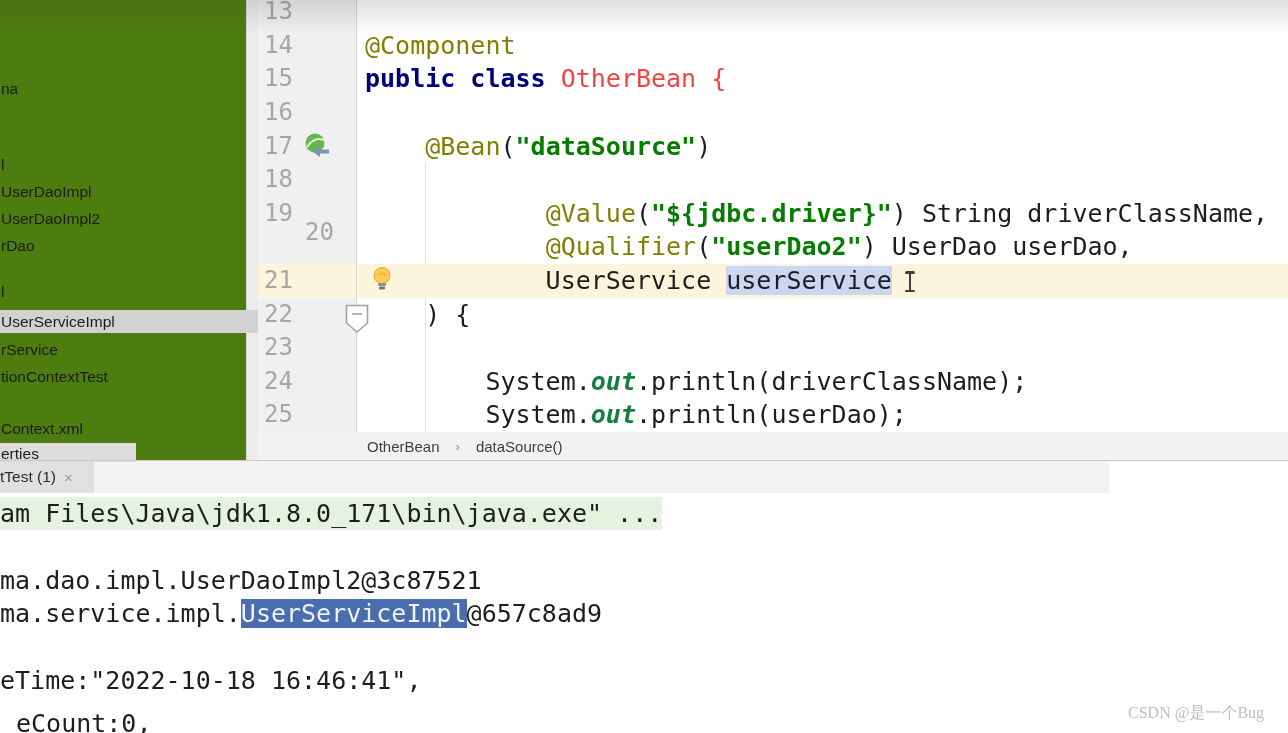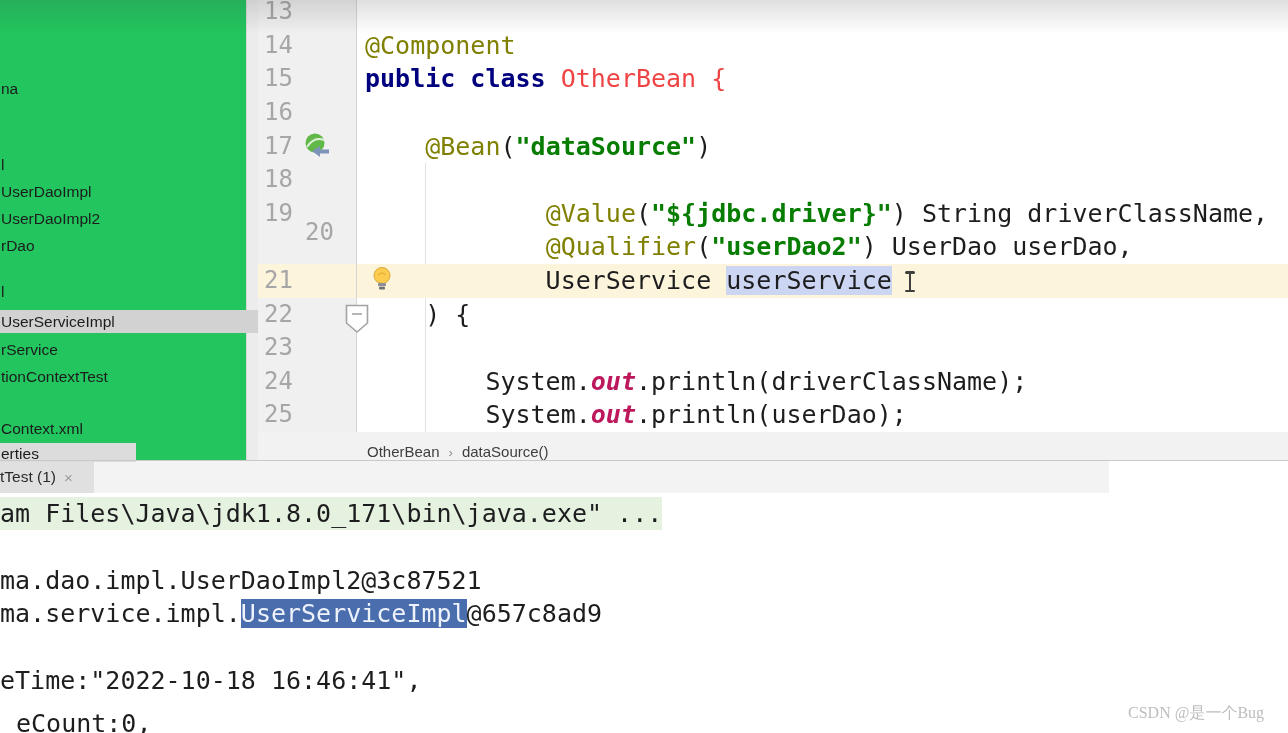--- a/index.html
+++ b/index.html
@@ -1,52 +1,52 @@
 <!DOCTYPE html>
 <html><head>
 <meta charset="utf-8">
 <style>
   html,body{margin:0;padding:0;}
   body{
     width:1288px;height:733px;overflow:hidden;position:relative;
     background:#ffffff;font-family:"Liberation Sans",sans-serif;
   }
   
-  .tree-panel{position:absolute;left:0;top:0;width:258px;height:462px;background:#22c55e;overflow:hidden;}
+  .tree-panel{position:absolute;left:0;top:0;width:258px;height:462px;background:#4d7c0f;overflow:hidden;}
   .tree-scroll{position:absolute;left:246px;top:0;width:12px;height:460px;background:#ececec;border-left:1px solid #d9d9d9;z-index:1;}
   .tree-bar{position:absolute;left:0;z-index:2;}
   .tree-bar.selected{width:258px;height:23px;background:#d2d2d2;}
   .tree-bar.soft{width:136px;height:20px;background:#dcdcdc;}
   .tree-item{position:absolute;left:1px;height:18px;line-height:18px;font-size:15.5px;color:#1c1c1c;white-space:nowrap;z-index:3;}
   
   .editor{position:absolute;left:258px;top:0;width:1030px;height:432px;background:#fff;overflow:hidden;}
   .gutter-bg{position:absolute;left:0;top:0;width:98px;height:432px;background:#f0f0f0;}
   .indent-guide{position:absolute;left:167px;top:163px;width:1px;height:269px;background:#e2e2e2;}
   .line-highlight{position:absolute;left:0;width:1030px;height:33.6px;background:#fcf5dc;}
   .gutter-border{position:absolute;left:98px;top:0;width:1px;height:432px;background:#d5d5d5;}
   .ln{position:absolute;left:6px;width:70px;height:33.6px;line-height:33.6px;
       font-family:"DejaVu Sans Mono",monospace;font-size:24px;color:#a6a6a6;}
   .code-line{position:absolute;left:107px;height:33.6px;line-height:33.6px;
       font-family:"DejaVu Sans Mono",monospace;font-size:25px;white-space:pre;}
   .c-plain{color:#1d1d1f}
   .c-kw{color:#00007f;font-weight:bold}
   .c-anno{color:#7f7f00}
   .c-str{color:#067c00;font-weight:bold}
   .c-gray{color:#ef4444}
-  .c-field{color:#be185d;font-weight:bold;font-style:italic}
+  .c-field{color:#15803d;font-weight:bold;font-style:italic}
   .c-sel{color:#1d1d1f;background:#ccd5f2}
   .gutter-icon{position:absolute;z-index:6;}
   
   .ibeam{position:absolute;left:645px;top:271px;width:14px;height:21px;z-index:7;}
   .ibeam i{position:absolute;left:50%;top:1px;bottom:1px;width:2.5px;margin-left:-1.25px;background:#3f3f3f;}
   .ibeam::before{content:"";position:absolute;left:2px;right:2px;top:0;height:2.5px;background:#3f3f3f;border-radius:2px;}
   .ibeam::after{content:"";position:absolute;left:2px;right:2px;bottom:0;height:2.5px;background:#3f3f3f;border-radius:2px;}
   
   .breadcrumb{position:absolute;left:258px;top:432px;width:1030px;height:28px;background:#f2f2f2;}
-  .breadcrumb-inner{padding-left:109px;height:28px;display:flex;align-items:flex-end;gap:9px;font-size:15px;color:#3e3e3e;}
+  .breadcrumb-inner{padding-left:109px;height:28px;display:flex;align-items:center;gap:16px;font-size:15px;color:#3e3e3e;}
   .crumb-sep{color:#8d8d8d;font-size:13px;}
   .separator-line{position:absolute;left:0;top:460px;width:1288px;height:1px;background:#c9c9c9;z-index:4;}
   
   .tab-row{position:absolute;left:0;top:461px;width:1109px;height:32px;background:#f3f3f3;}
   .console-tab{position:absolute;left:0;top:0;height:32px;width:94px;background:#e0e0e0;display:flex;align-items:center;font-size:15.5px;color:#2a2a2a;white-space:nowrap;}
   .tab-close{margin-left:8px;color:#9b9b9b;font-size:15px;}
   
   .console{position:absolute;left:0;top:493px;width:1288px;height:240px;background:#fff;overflow:hidden;}
   .con-line{position:absolute;left:0;height:33.4px;line-height:33.4px;
       font-family:"DejaVu Sans Mono",monospace;font-size:25px;white-space:pre;color:#1d1d1f;}

